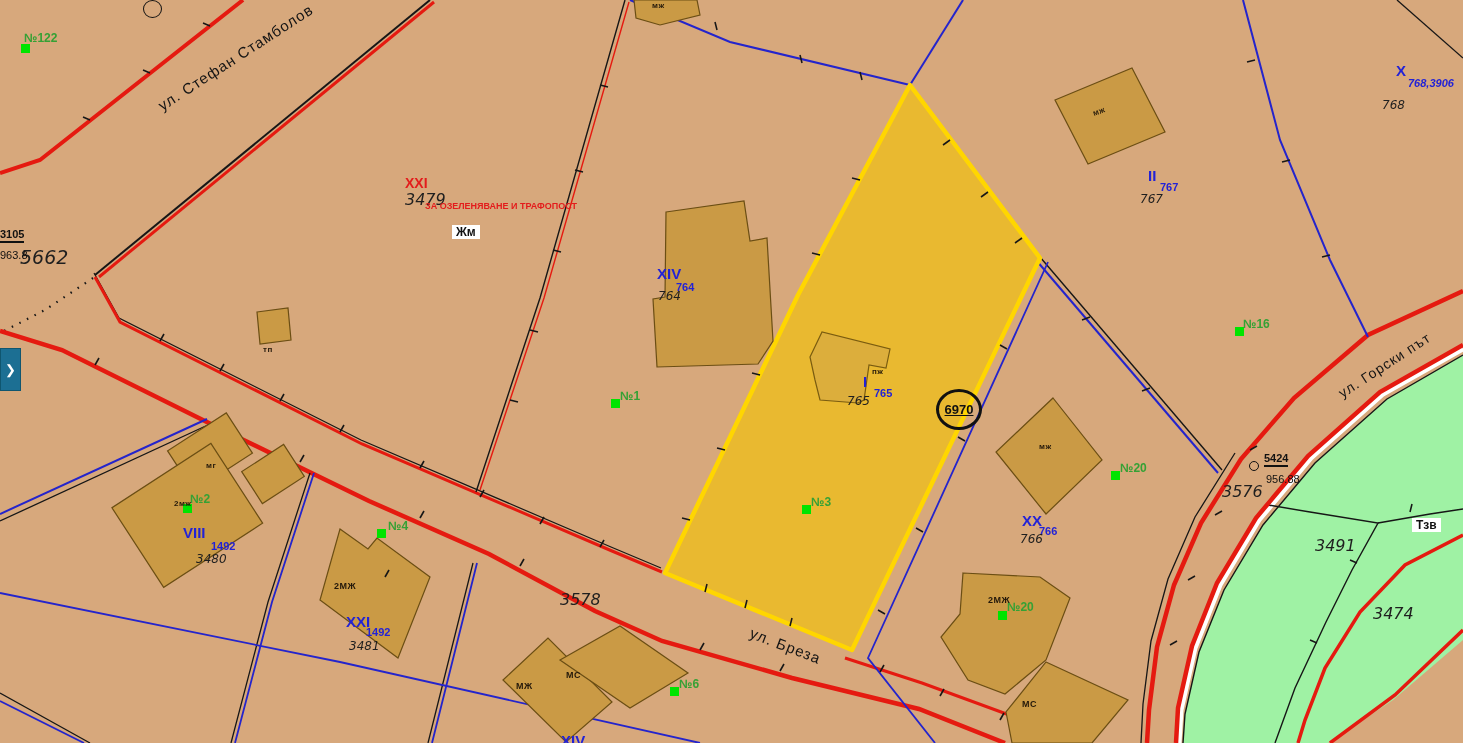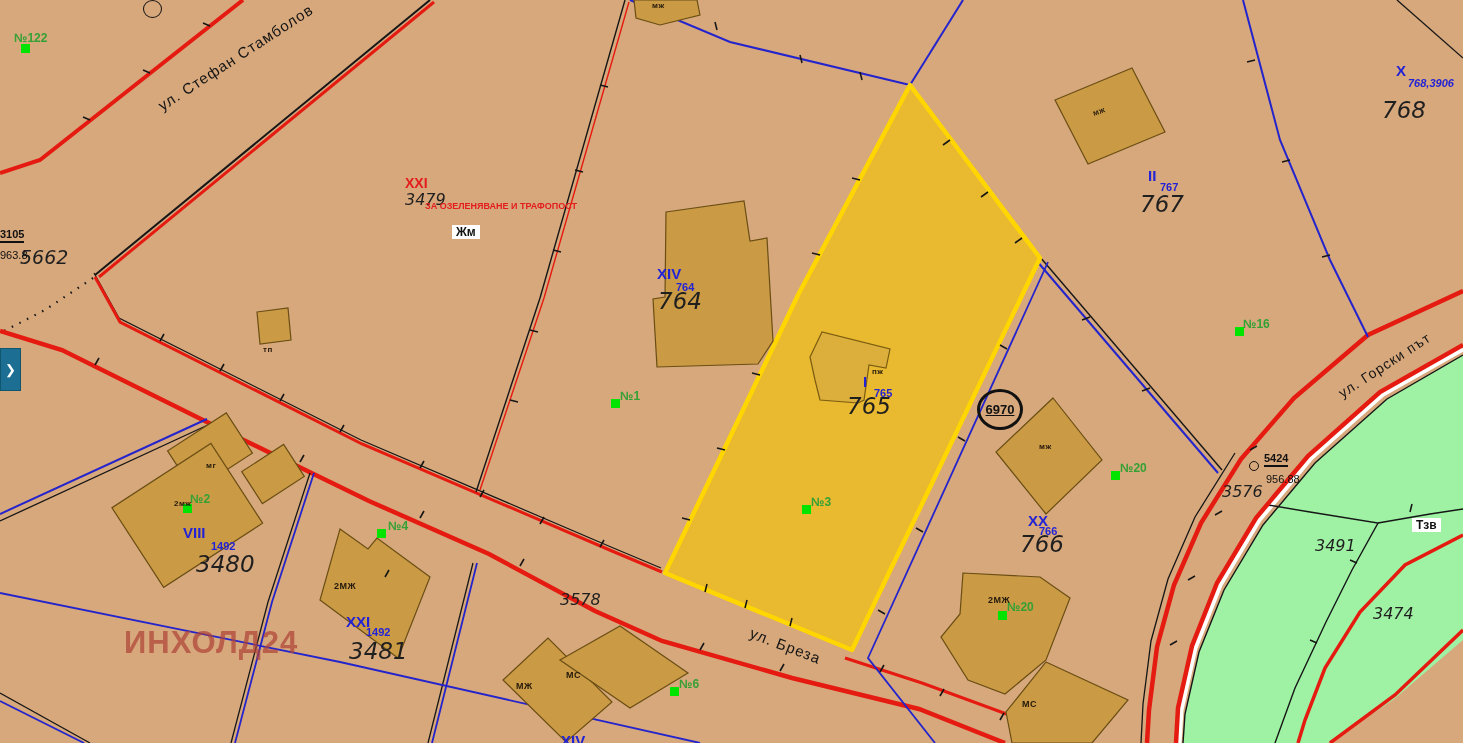--- a/index.html
+++ b/index.html
@@ -1,32 +1,32 @@
 <!DOCTYPE html>
 <html><head>
 <meta charset="utf-8">
 <style>
   html,body{margin:0;padding:0;background:#888;}
   #map{position:relative;width:1463px;height:743px;overflow:hidden;
        background:#d7a87c;font-family:"Liberation Sans",sans-serif;cursor:default;}
   #vec{position:absolute;left:0;top:0;}
   .lbl{position:absolute;white-space:nowrap;line-height:1;}
   .street{font-size:15px;color:#141414;letter-spacing:1px;}
-  .it{font-family:"DejaVu Sans",sans-serif;font-style:italic;font-size:23px;color:#1f1f1f;}
+  .it{font-family:"DejaVu Sans",sans-serif;font-style:italic;font-size:12px;color:#1f1f1f;}
   .bl{color:#2222d6;font-weight:bold;font-size:15px;}
   .bls{color:#2222d6;font-weight:bold;font-size:11px;}
   .grn{color:#35a135;font-size:12px;font-weight:bold;}
   .sq{position:absolute;width:9px;height:9px;background:#00e400;}
   .bld{font-size:8px;color:#23180a;font-weight:bold;letter-spacing:.5px;}
   .redupi{color:#e31c1c;font-weight:bold;font-size:14px;}
   .rednote{color:#e31c1c;font-weight:bold;font-size:9px;}
   .wbox{background:#ffffff;color:#111;font-size:12px;padding:1px 4px;font-weight:bold;}
   .ptid{font-size:11px;font-weight:bold;color:#111;border-bottom:2px solid #111;padding-bottom:1px;}
   .ptel{font-size:11px;font-weight:normal;color:#111;}
-  .circle6970{position:absolute;left:977px;top:389px;width:40px;height:35px;border:3.5px solid #111;
+  .circle6970{position:absolute;left:936px;top:389px;width:40px;height:35px;border:3.5px solid #111;
       border-radius:50%;display:flex;align-items:center;justify-content:center;
       font-size:13px;font-weight:bold;color:#111;text-decoration:underline;}
   .topcircle{position:absolute;left:143px;top:0px;width:17px;height:16px;border:1.6px solid #111;border-radius:50%;}
   .ptcirc{position:absolute;width:8px;height:8px;border:1.6px solid #111;border-radius:50%;}
   .wm{position:absolute;left:124px;top:625px;font-size:31px;font-weight:bold;
       color:rgba(175,66,55,.72);letter-spacing:1px;}
   .arrowbtn{position:absolute;left:0;top:348px;width:19px;height:41px;background:#1c6f93;
       color:#fff;display:flex;align-items:center;justify-content:center;font-size:13px;
       border:1px solid #10566f;cursor:pointer;}
 </style>
@@ -189,21 +189,21 @@
 <div class="lbl it" style="left:847px;top:395px;">765</div>
 
 <div class="lbl bl" style="left:1148px;top:168px;">II</div>
 <div class="lbl bls" style="left:1160px;top:182px;">767</div>
 <div class="lbl it" style="left:1140px;top:193px;">767</div>
 
 <div class="lbl bl" style="left:1396px;top:63px;">X</div>
 <div class="lbl bls" style="left:1408px;top:78px;font-style:italic;">768,3906</div>
 <div class="lbl it" style="left:1382px;top:99px;">768</div>
 
-<div class="lbl bl" style="left:1022px;top:513px;margin-left:6px;">XX</div>
+<div class="lbl bl" style="left:1022px;top:513px;">XX</div>
 <div class="lbl bls" style="left:1039px;top:526px;">766</div>
 <div class="lbl it" style="left:1020px;top:533px;">766</div>
 
 <div class="lbl bl" style="left:183px;top:525px;">VIII</div>
 <div class="lbl bls" style="left:211px;top:541px;">1492</div>
 <div class="lbl it" style="left:196px;top:553px;">3480</div>
 
 <div class="lbl bl" style="left:346px;top:614px;">XXI</div>
 <div class="lbl bls" style="left:366px;top:627px;">1492</div>
 <div class="lbl it" style="left:349px;top:640px;">3481</div>
@@ -221,21 +221,21 @@
 <div class="lbl ptel" style="left:0px;top:250px;">963.8</div>
 <div class="ptcirc" style="left:1249px;top:461px;"></div>
 <div class="lbl ptid" style="left:1264px;top:453px;">5424</div>
 <div class="lbl ptel" style="left:1266px;top:474px;">956.88</div>
 
 <div class="circle6970">6970</div>
 
 <div class="topcircle"></div>
 
 <div class="sq" style="left:21px;top:44px;"></div>
-<div class="lbl grn" style="left:14px;top:32px;">№122</div>
+<div class="lbl grn" style="left:24px;top:32px;">№122</div>
 <div class="sq" style="left:611px;top:399px;"></div>
 <div class="lbl grn" style="left:620px;top:390px;">№1</div>
 <div class="sq" style="left:183px;top:504px;"></div>
 <div class="lbl grn" style="left:190px;top:493px;">№2</div>
 <div class="sq" style="left:802px;top:505px;"></div>
 <div class="lbl grn" style="left:811px;top:496px;">№3</div>
 <div class="sq" style="left:377px;top:529px;"></div>
 <div class="lbl grn" style="left:388px;top:520px;">№4</div>
 <div class="sq" style="left:670px;top:687px;"></div>
 <div class="lbl grn" style="left:679px;top:678px;">№6</div>
@@ -252,19 +252,18 @@
 <div class="lbl bld" style="left:872px;top:368px;">пж</div>
 <div class="lbl bld" style="left:1039px;top:443px;">мж</div>
 <div class="lbl bld" style="left:206px;top:462px;">мг</div>
 <div class="lbl bld" style="left:174px;top:500px;">2мж</div>
 <div class="lbl bld" style="left:334px;top:582px;font-size:9px;">2МЖ</div>
 <div class="lbl bld" style="left:516px;top:682px;font-size:9px;">МЖ</div>
 <div class="lbl bld" style="left:566px;top:671px;font-size:9px;">МС</div>
 <div class="lbl bld" style="left:988px;top:596px;font-size:9px;">2МЖ</div>
 <div class="lbl bld" style="left:1022px;top:700px;font-size:9px;">МС</div>
 
-<div class="wm">ИНХОЛД24</div>
 
 <div class="arrowbtn">
   <span>❯</span>
 </div>
 
 </div>
 
 </body></html>

